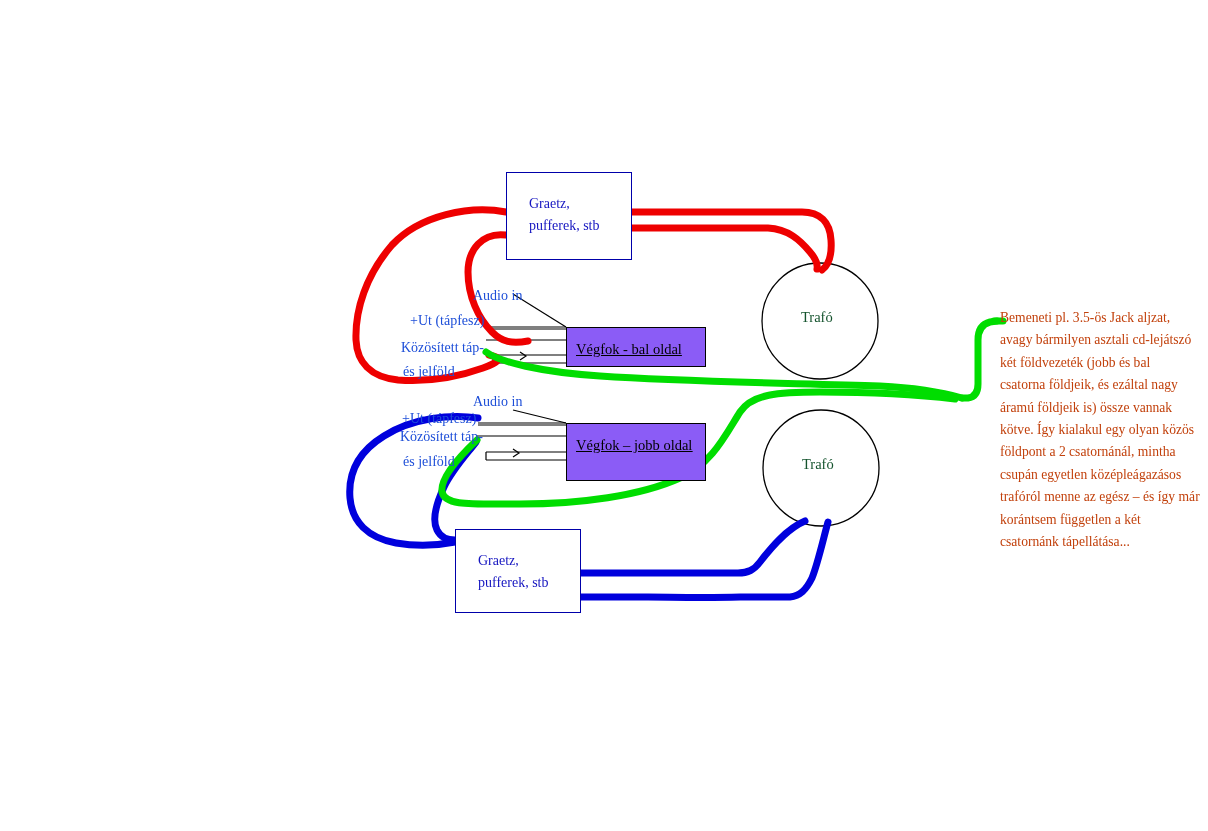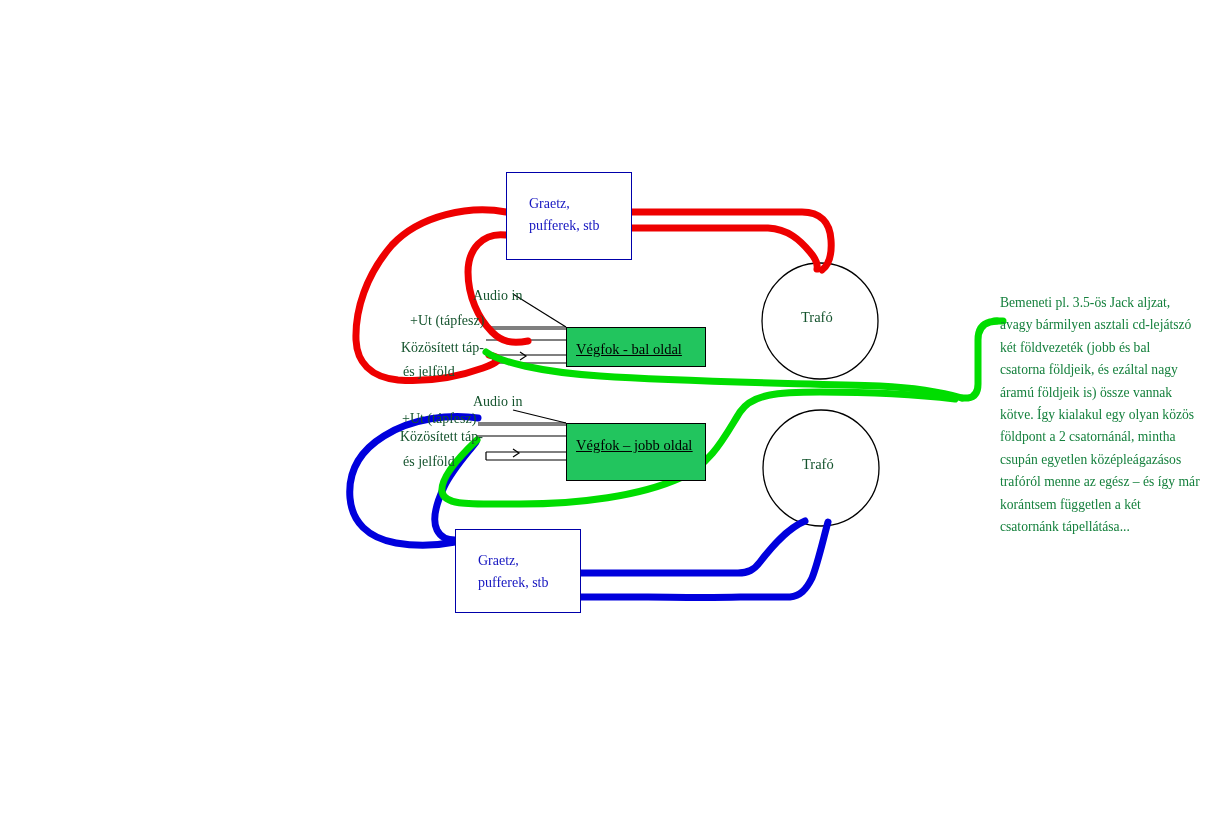--- a/index.html
+++ b/index.html
@@ -29,50 +29,50 @@
     box-sizing: border-box;
     color: #1515c0;
     font-size: 14px;
     line-height: 22px;
     padding: 20px 16px 0 22px;
   }
   .graetz-box .ln { display: block; white-space: nowrap; }
   .amp-box {
     position: absolute;
     border: 1px solid #000000;
-    background: #22c55e;
+    background: #8b5cf6;
     box-sizing: border-box;
     color: #000000;
     font-size: 14.5px;
     padding: 13px 0 0 9px;
   }
   .amp-box .amp-label {
     text-decoration: underline;
     white-space: nowrap;
   }
   
   .free-label {
     position: absolute;
-    color: #14532d;
+    color: #1d4ed8;
     font-size: 14px;
     white-space: nowrap;
   }
   .trafo-label {
     position: absolute;
     color: #14532d;
     font-size: 14.5px;
     white-space: nowrap;
   }
   
   #note-block {
     position: absolute;
     left: 1000px;
-    top: 292px;
+    top: 307px;
     width: 200px;
-    color: #15803d;
+    color: #c2410c;
     font-size: 13.6px;
     line-height: 22.4px;
   }
   #note-block .nl { display: block; white-space: nowrap; }
 </style>
 </head>
 <body>
 
 <svg id="canvas" viewBox="0 0 1208 831">
 

